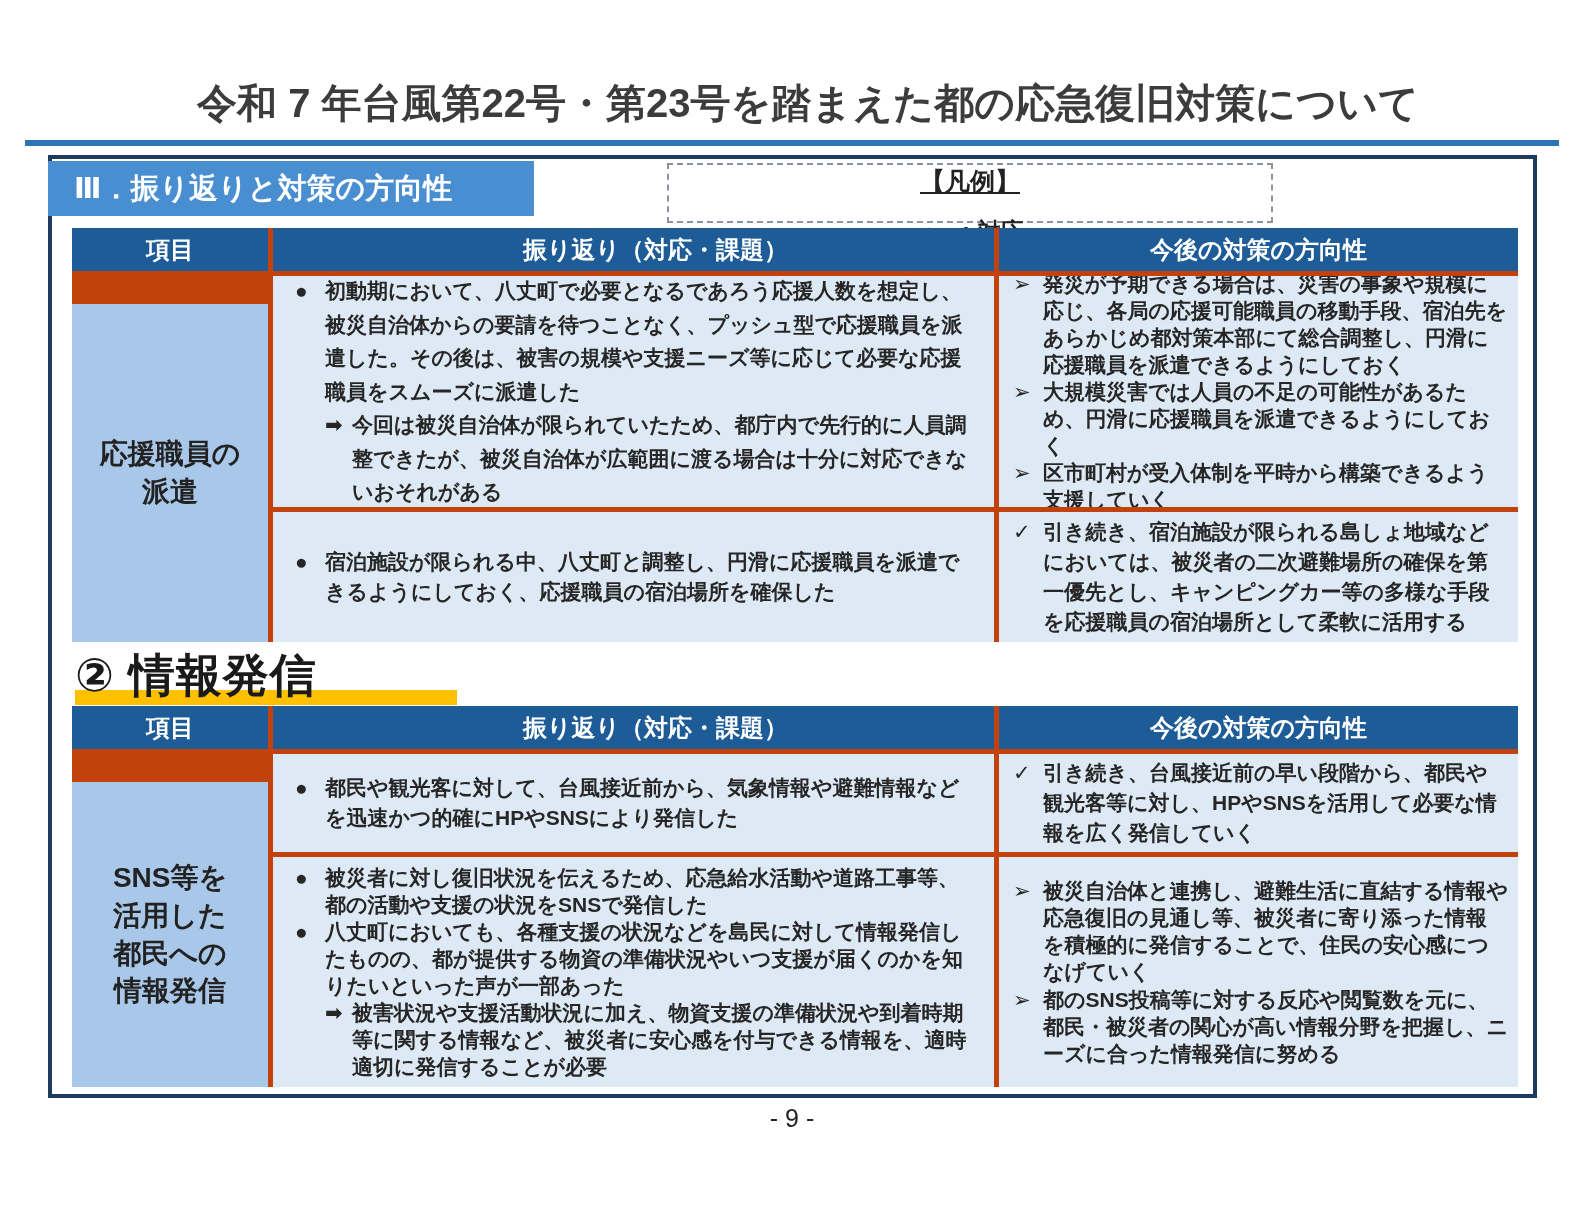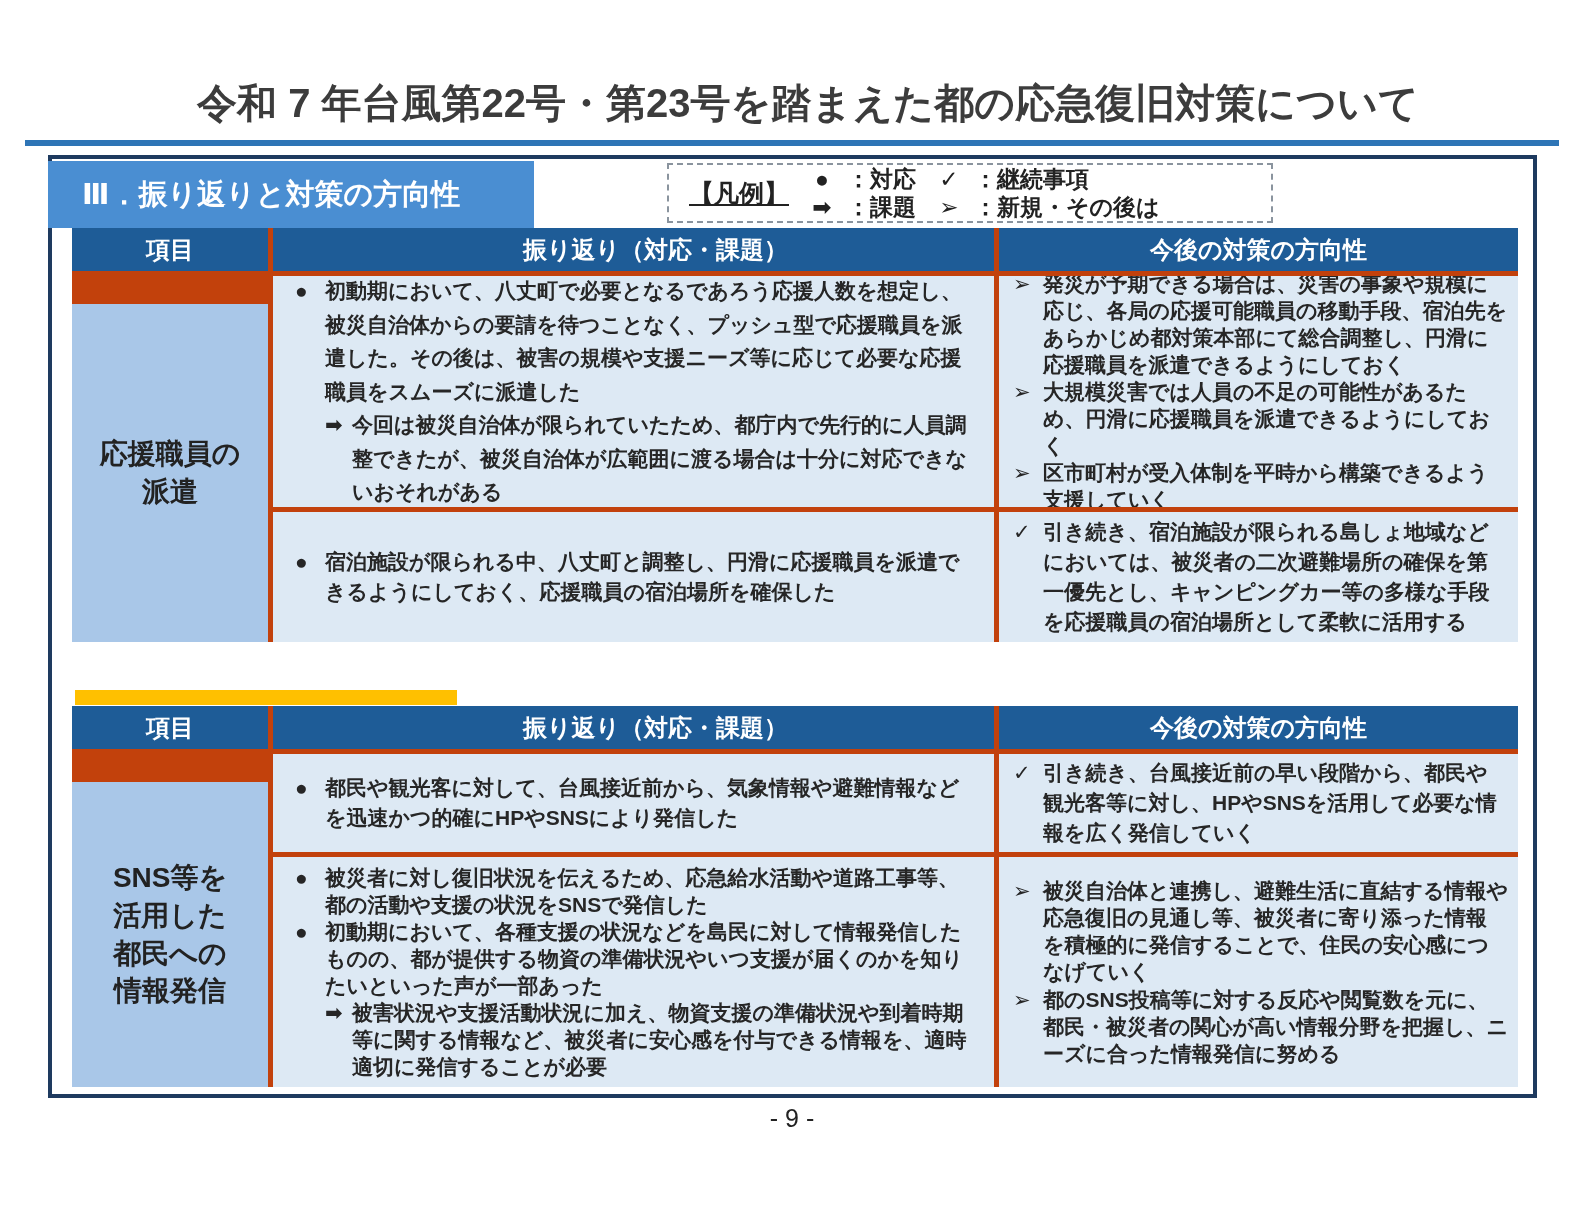--- a/index.html
+++ b/index.html
@@ -8,27 +8,27 @@
   body { font-family:"Liberation Sans","DejaVu Sans",sans-serif; color:#2b2b2b; }
   .page { position:relative; width:1584px; height:1224px; background:#fff; overflow:hidden; }
 
   .title { position:absolute; top:76px; left:0; width:100%; text-align:center;
            font-size:40px; font-weight:700; color:#3c3c3c; letter-spacing:0;padding-left:32px; }
   .title-rule { position:absolute; top:140px; left:25px; right:25px; height:6px; background:#2e75b6; }
 
   .outer { position:absolute; left:48px; top:155px; width:1489px; height:943px;
            border:4px solid #1e3a5f; background:#fff; }
 
-  .section-box { position:absolute; left:-4px; top:2px; width:486px; height:67px;
+  .section-box { position:absolute; left:-4px; top:2px; width:486px; height:55px;
                  background:#4a8ed2; color:#fff; font-size:29px; font-weight:700;
-                 display:flex; align-items:center; padding-left:34px; }
+                 display:flex; align-items:center; padding-left:26px; }
 
   .legend { position:absolute; left:615px; top:4px; width:606px; height:60px;
             border:2px dashed #8a949e; background:#fff; display:flex; align-items:center;
-            gap:20px; padding:0 20px; }
+            gap:20px; padding:0 20px;flex-direction:column; }
   .legend-label { font-size:25px; font-weight:700; text-decoration:underline; color:#222; }
   .legend-col { display:flex; flex-direction:column; justify-content:center; gap:1px; }
   .legend-item { display:flex; align-items:center; gap:12px; font-size:23px; font-weight:700; color:#222; line-height:1.15; }
   .legend-item .lmk { width:26px; text-align:center; flex:none; }
 
   .tbl { position:absolute; left:20px; width:1446px; display:grid;
          grid-template-columns:196px 721px 519px; gap:5px; background:#c2410c; }
   .tbl1 { top:69px;  grid-template-rows:43px 231px 130px; }
   .tbl2 { top:547px; grid-template-rows:43px 98px 230px; }
 
@@ -144,20 +144,21 @@
       <div class="cell direction c3r2">
         <div class="li">
           <span class="mk">✓</span>
           <span class="tx">引き続き、宿泊施設が限られる島しょ地域などにおいては、被災者の二次避難場所の確保を第一優先とし、キャンピングカー等の多様な手段を応援職員の宿泊場所として柔軟に活用する</span>
         </div>
       </div>
     </div>
 
     <div class="sub-heading">
       <div class="hl-bar"></div>
+      <span class="hl-text">② 情報発信</span>
     </div>
 
     <div class="tbl tbl2">
       <div class="th th1">項目</div>
       <div class="th th2">振り返り（対応・課題）</div>
       <div class="th th3">今後の対策の方向性</div>
 
       <div class="lbl">
         <div>SNS等を</div>
         <div>活用した</div>
@@ -179,21 +180,21 @@
         </div>
       </div>
 
       <div class="cell review c2r2 lh-sm">
         <div class="li">
           <span class="mk">●</span>
           <span class="tx">被災者に対し復旧状況を伝えるため、応急給水活動や道路工事等、都の活動や支援の状況をSNSで発信した</span>
         </div>
         <div class="li">
           <span class="mk">●</span>
-          <span class="tx">初動期において、各種支援の状況などを島民に対して情報発信したものの、都が提供する物資の準備状況やいつ支援が届くのかを知りたいといった声が一部あった</span>
+          <span class="tx">八丈町においても、各種支援の状況などを島民に対して情報発信したものの、都が提供する物資の準備状況やいつ支援が届くのかを知りたいといった声が一部あった</span>
         </div>
         <div class="li sub">
           <span class="mk">➡</span>
           <span class="tx">被害状況や支援活動状況に加え、物資支援の準備状況や到着時期等に関する情報など、被災者に安心感を付与できる情報を、適時適切に発信することが必要</span>
         </div>
       </div>
 
       <div class="cell direction c3r2 lh-sm">
         <div class="li">
           <span class="mk">➢</span>

